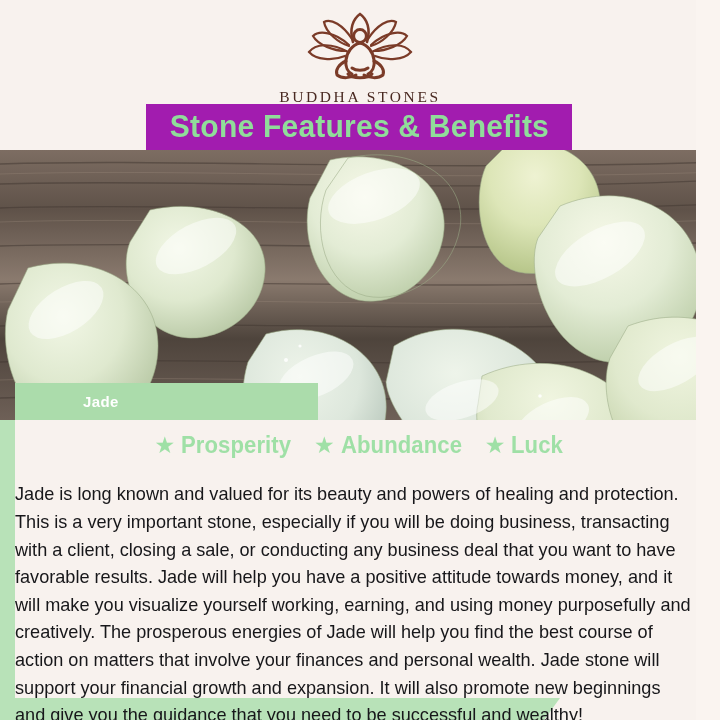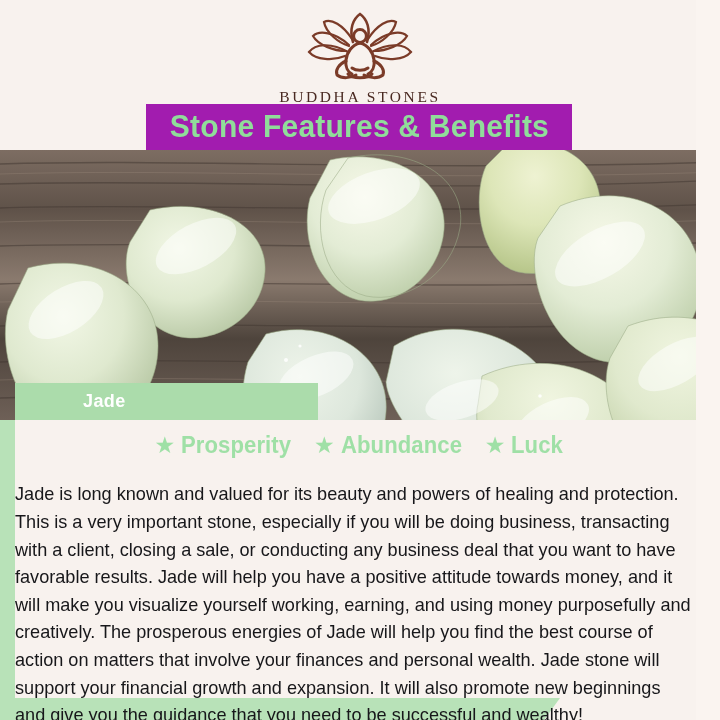--- a/index.html
+++ b/index.html
@@ -145,21 +145,21 @@
     height: 37px;
     background: #abdcab;
     display: flex;
     align-items: center;
     z-index: 6;
   }
   #stone-label-text {
     margin-left: 68px;
     font-family: "Liberation Sans", sans-serif;
     font-weight: bold;
-    font-size: 18px;
+    font-size: 15px;
     color: #ffffff;
     letter-spacing: 0.4px;
   }
 
   
   #benefits {
     position: absolute;
     left: 0;
     top: 428px;
     width: 720px;

